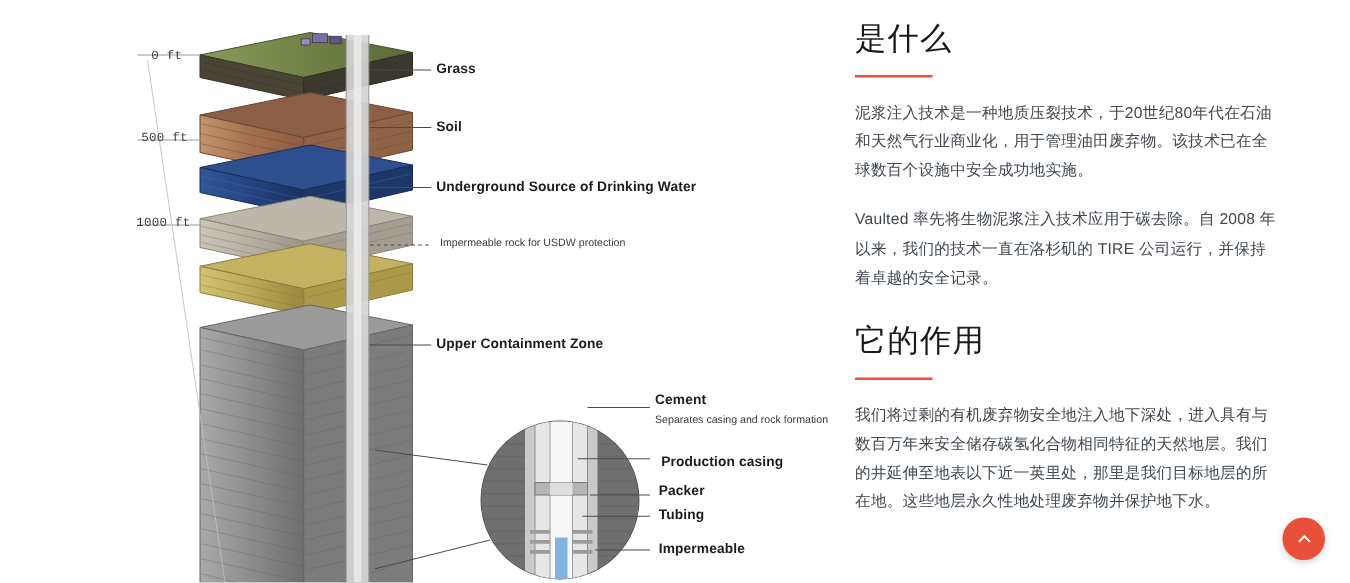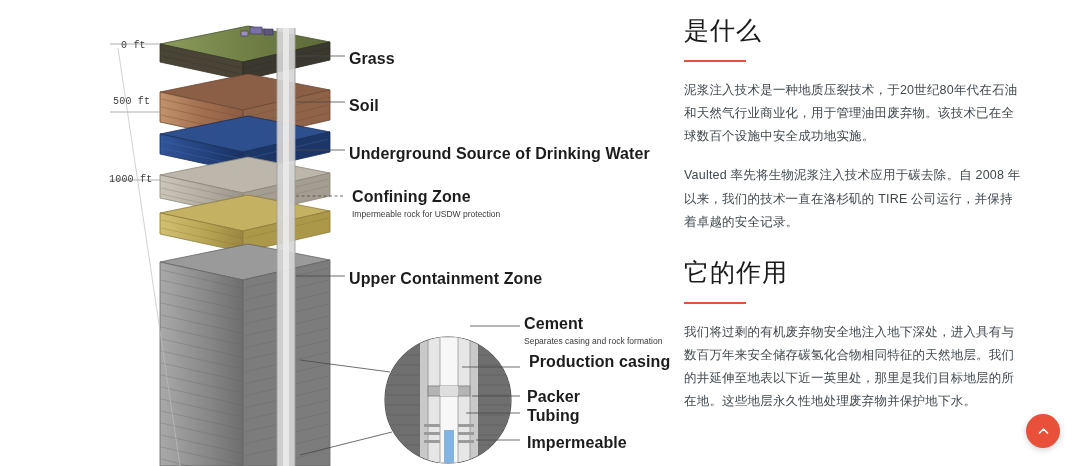--- a/index.html
+++ b/index.html
@@ -33,21 +33,21 @@
     white-space: nowrap;
     letter-spacing: 0.2px;
     padding-left: 35px;
   }
 
   .callout {
     position: absolute;
     white-space: nowrap;
   }
   .callout .c-title {
-    font-size: 16px;
+    font-size: 11px;
     font-weight: bold;
     color: #1c1c1c;
     letter-spacing: 0.1px;
     line-height: 1.25;
   }
   .callout .c-sub {
     font-size: 8.5px;
     color: #3a3a3a;
     line-height: 1.3;
     margin-top: 2px;
@@ -331,45 +331,44 @@
       <g stroke="#4a4a4a" stroke-width="0.8" fill="none">
         <line x1="470" y1="326" x2="520" y2="326"></line>
         <line x1="462" y1="367" x2="520" y2="367"></line>
         <line x1="472" y1="396" x2="520" y2="396"></line>
         <line x1="466" y1="413" x2="520" y2="413"></line>
         <line x1="476" y1="440" x2="520" y2="440"></line>
       </g>
     </svg>
 
     <div class="depth-label" style="left:86px; top:40px;">0 ft</div>
-    <div class="depth-label" style="left:78px; top:96px;">500 ft</div>
+    <div class="depth-label" style="left:78px; top:106px;">500 ft</div>
     <div class="depth-label" style="left:74px; top:174px;">1000 ft</div>
 
     <div class="callout" style="left:349px; top:49px;">
       <div class="c-title">Grass</div>
     </div>
     <div class="callout" style="left:349px; top:96px;">
       <div class="c-title">Soil</div>
     </div>
     <div class="callout" style="left:349px; top:144px;">
       <div class="c-title">Underground Source of Drinking Water</div>
     </div>
     <div class="callout" style="left:352px; top:187px;">
-      <div class="c-title">Confining Zone</div>
       <div class="c-sub">Impermeable rock for USDW protection</div>
     </div>
     <div class="callout" style="left:349px; top:269px;">
       <div class="c-title">Upper Containment Zone</div>
     </div>
 
     <div class="callout" style="left:524px; top:314px;">
       <div class="c-title">Cement</div>
       <div class="c-sub">Separates casing and rock formation</div>
     </div>
-    <div class="callout" style="left:529px; top:352px;">
+    <div class="callout" style="left:529px; top:364px;">
       <div class="c-title">Production casing</div>
     </div>
     <div class="callout" style="left:527px; top:387px;">
       <div class="c-title">Packer</div>
     </div>
     <div class="callout" style="left:527px; top:406px;">
       <div class="c-title">Tubing</div>
     </div>
     <div class="callout" style="left:527px; top:433px;">
       <div class="c-title">Impermeable</div>

